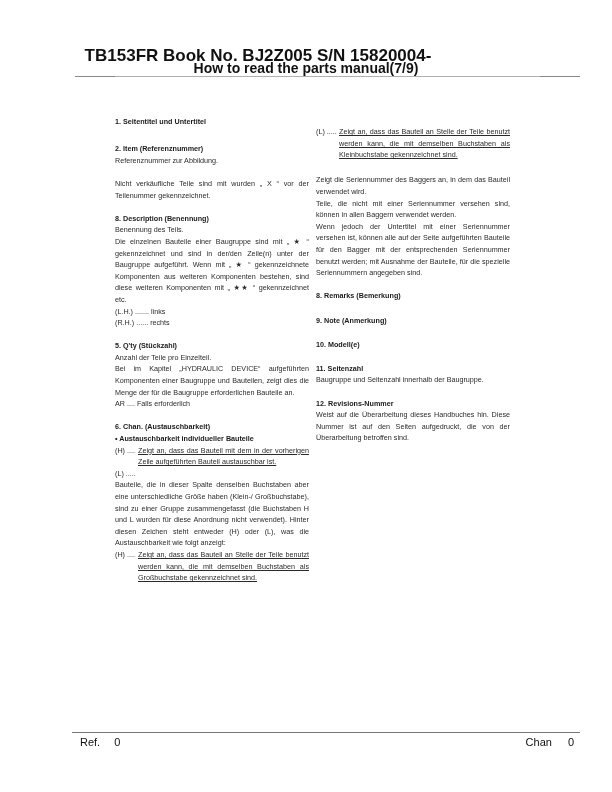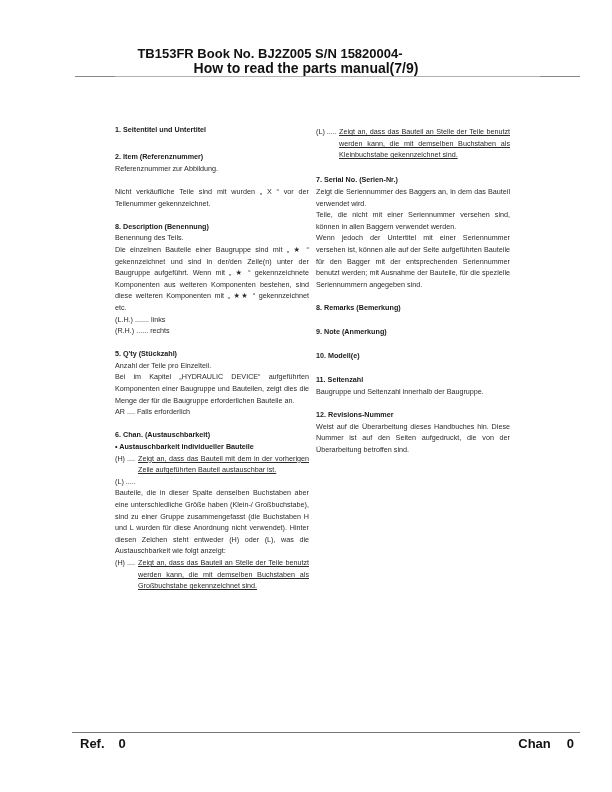--- a/index.html
+++ b/index.html
@@ -1,36 +1,36 @@
 <!DOCTYPE html>
 <html><head>
   <meta charset="utf-8">
   <style>
     html, body { margin: 0; padding: 0; background: #ffffff; }
     body { width: 612px; height: 792px; position: relative; overflow: hidden;
            font-family: "Liberation Sans", sans-serif; color: #1a1a1a; }
     .hdr1 { position: absolute; top: 46px; left: 0; width: 516px; text-align: center;
-            font-weight: bold; font-size: 13px; letter-spacing: 0; color: #111; padding-left: 12px; }
+            font-weight: bold; font-size: 17px; letter-spacing: 0; color: #111; }
     .hdr2 { position: absolute; top: 60px; left: 0; width: 612px; text-align: center;
             font-weight: bold; font-size: 14px; color: #111; }
     .hline { position: absolute; top: 76px; left: 75px; width: 505px; height: 1px; background: #b0b0b0; }
     .hline-l { position: absolute; top: 76px; left: 75px; width: 40px; height: 1px; background: #888; }
     .hline-r { position: absolute; top: 76px; left: 540px; width: 40px; height: 1px; background: #888; }
-    .col { position: absolute; top: 124px; width: 194px; font-size: 7.2px; line-height: 11.6px; color: #2a2a2a; }
+    .col { position: absolute; top: 116px; width: 194px; font-size: 7.2px; line-height: 11.6px; color: #2a2a2a; }
     .col-left { left: 115px; }
     .col-right { left: 316px; top: 126px; }
     .h { font-weight: bold; color: #1a1a1a; }
     .p { margin: 0; }
     .j { text-align: justify; text-align-last: left; }
     .gap { height: 11.6px; }
     .ind { display: flex; }
     .ind .tag { width: 23px; flex: 0 0 23px; white-space: nowrap; }
     .ind .txt { flex: 1; text-align: justify; text-align-last: left; text-decoration: underline; }
     .fline { position: absolute; top: 732px; left: 72px; width: 508px; height: 1px; background: #777; }
-    .ftxt { position: absolute; top: 736px; font-weight: bold; font-size: 13px; color: #111; }
+    .ftxt { position: absolute; top: 736px; font-weight: normal; font-size: 11px; color: #111; }
     .ref { left: 80px; }
     .ref .num { margin-left: 14px; }
     .page { right: 38px; }
     .page .num { margin-left: 16px; }
   </style>
 </head>
 <body>
 
 <div>
   <div class="hdr1">TB153FR  Book No. BJ2Z005  S/N 15820004-</div>
@@ -89,21 +89,20 @@
 </div>
 
 <div class="col col-right">
   <div class="ind">
     <span class="tag">(L) .....</span>
     <span class="txt">Zeigt an, dass das Bauteil an Stelle der Teile benutzt werden kann, die mit demselben Buchstaben als Kleinbuchstabe gekennzeichnet sind.</span>
   </div>
   <div class="gap"></div>
   <div class="gap" style="height:2px"></div>
   <div>
-    <p class="p h">7. Serial No. (Serien-Nr.)</p>
     <p class="p j">Zeigt die Seriennummer des Baggers an, in dem das Bauteil verwendet wird.</p>
     <p class="p j">Teile, die nicht mit einer Seriennummer versehen sind, können in allen Baggern verwendet werden.</p>
     <p class="p j">Wenn jedoch der Untertitel mit einer Seriennummer versehen ist, können alle auf der Seite aufgeführten Bauteile für den Bagger mit der entsprechenden Seriennummer benutzt werden; mit Ausnahme der Bauteile, für die spezielle Seriennummern angegeben sind.</p>
   </div>
   <div class="gap"></div>
   <div>
     <p class="p h">8. Remarks (Bemerkung)</p>
   </div>
   <div class="gap"></div>
   <div class="gap" style="height:1px"></div>

